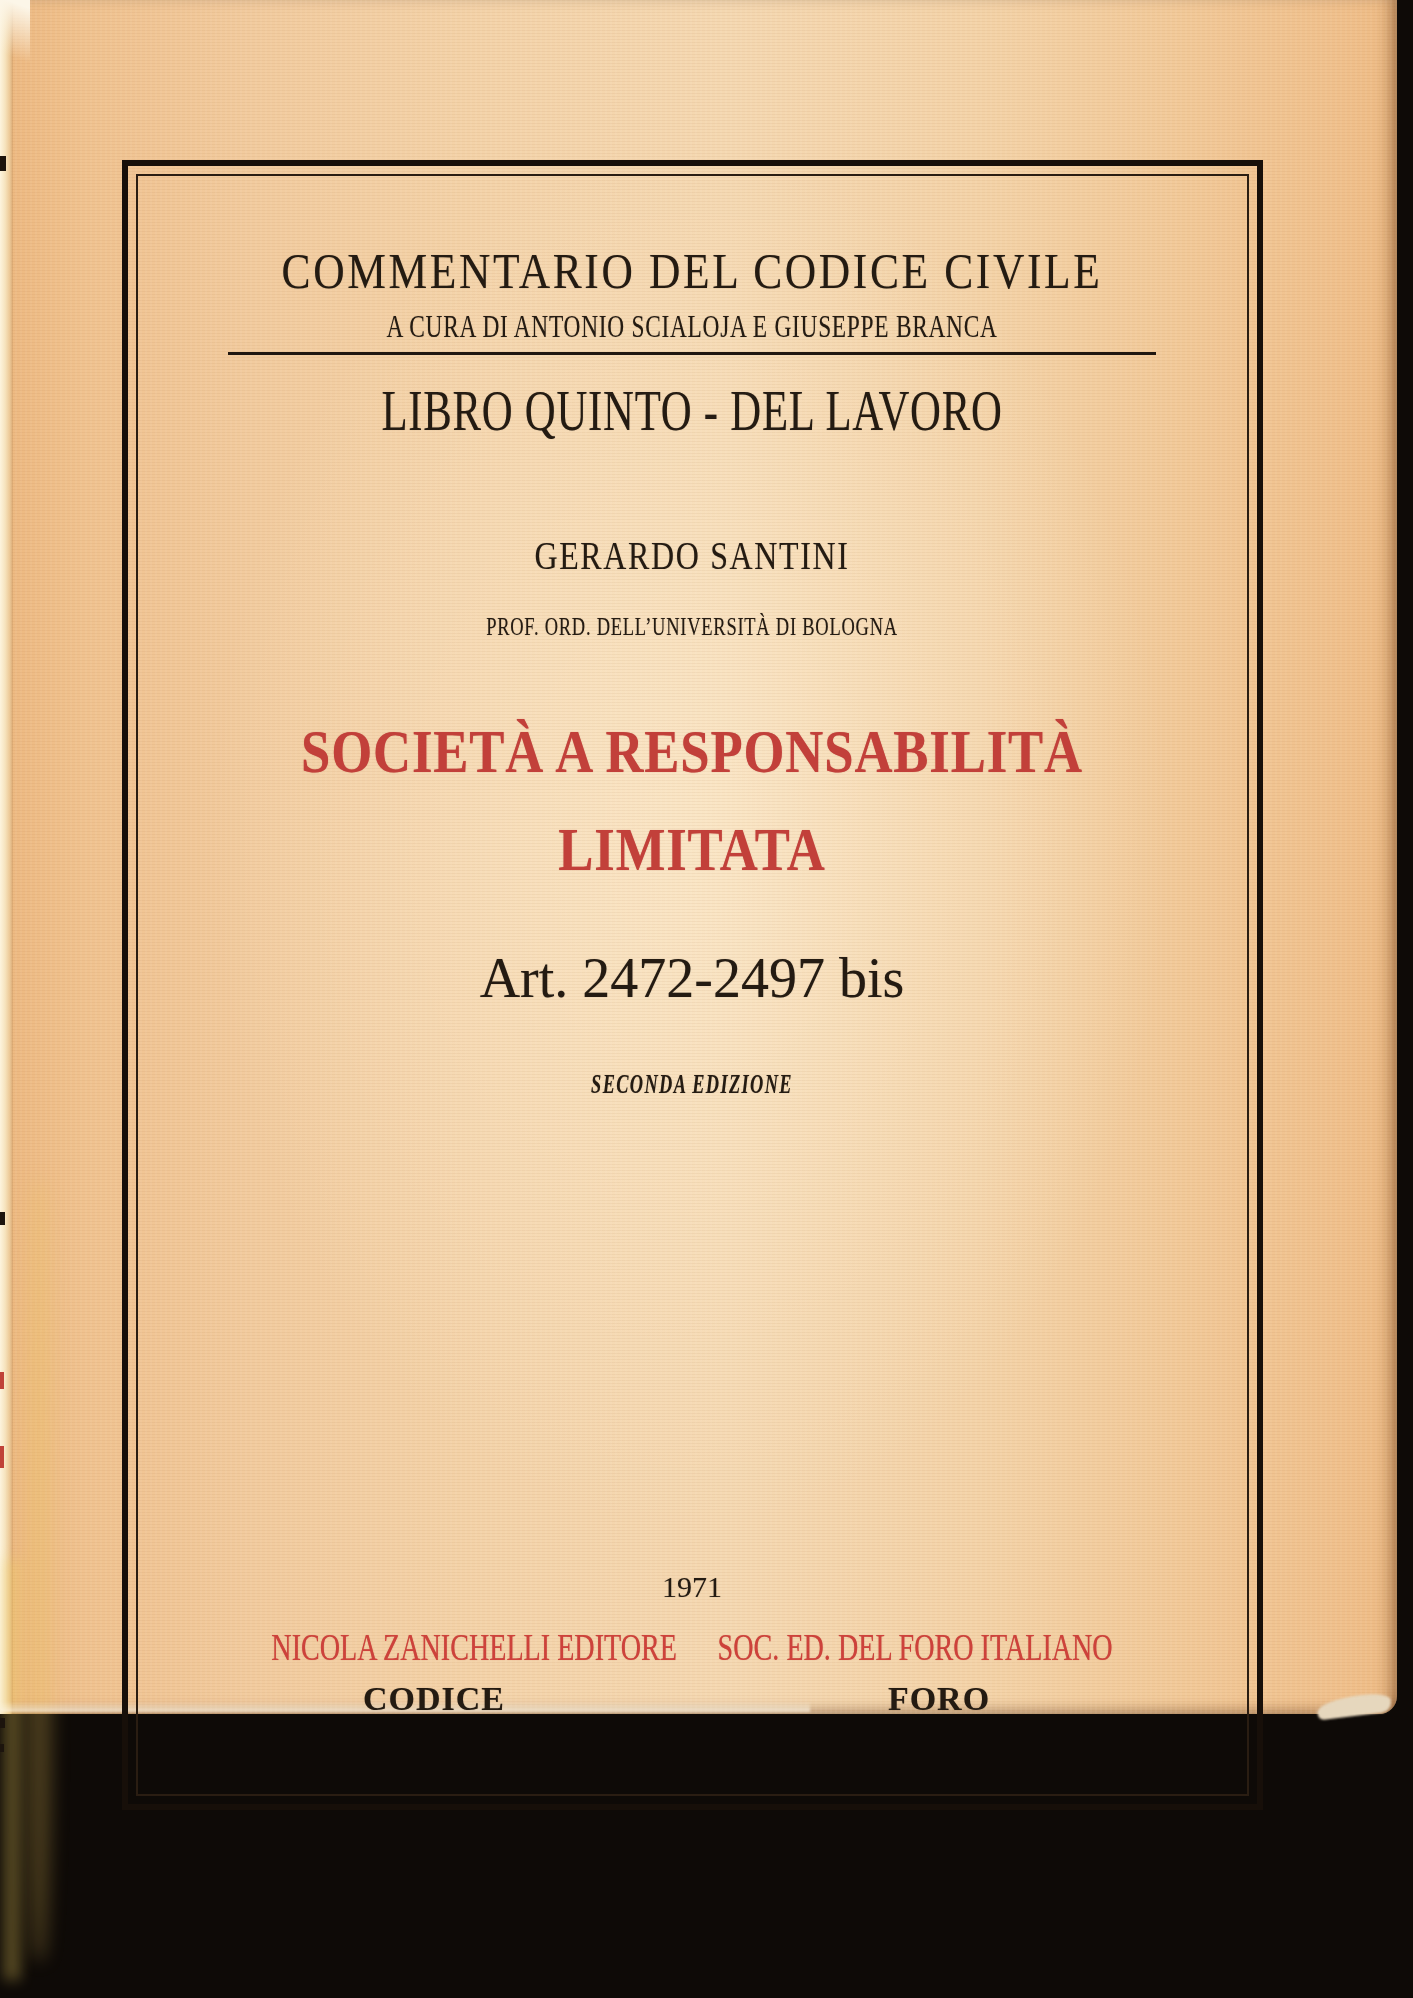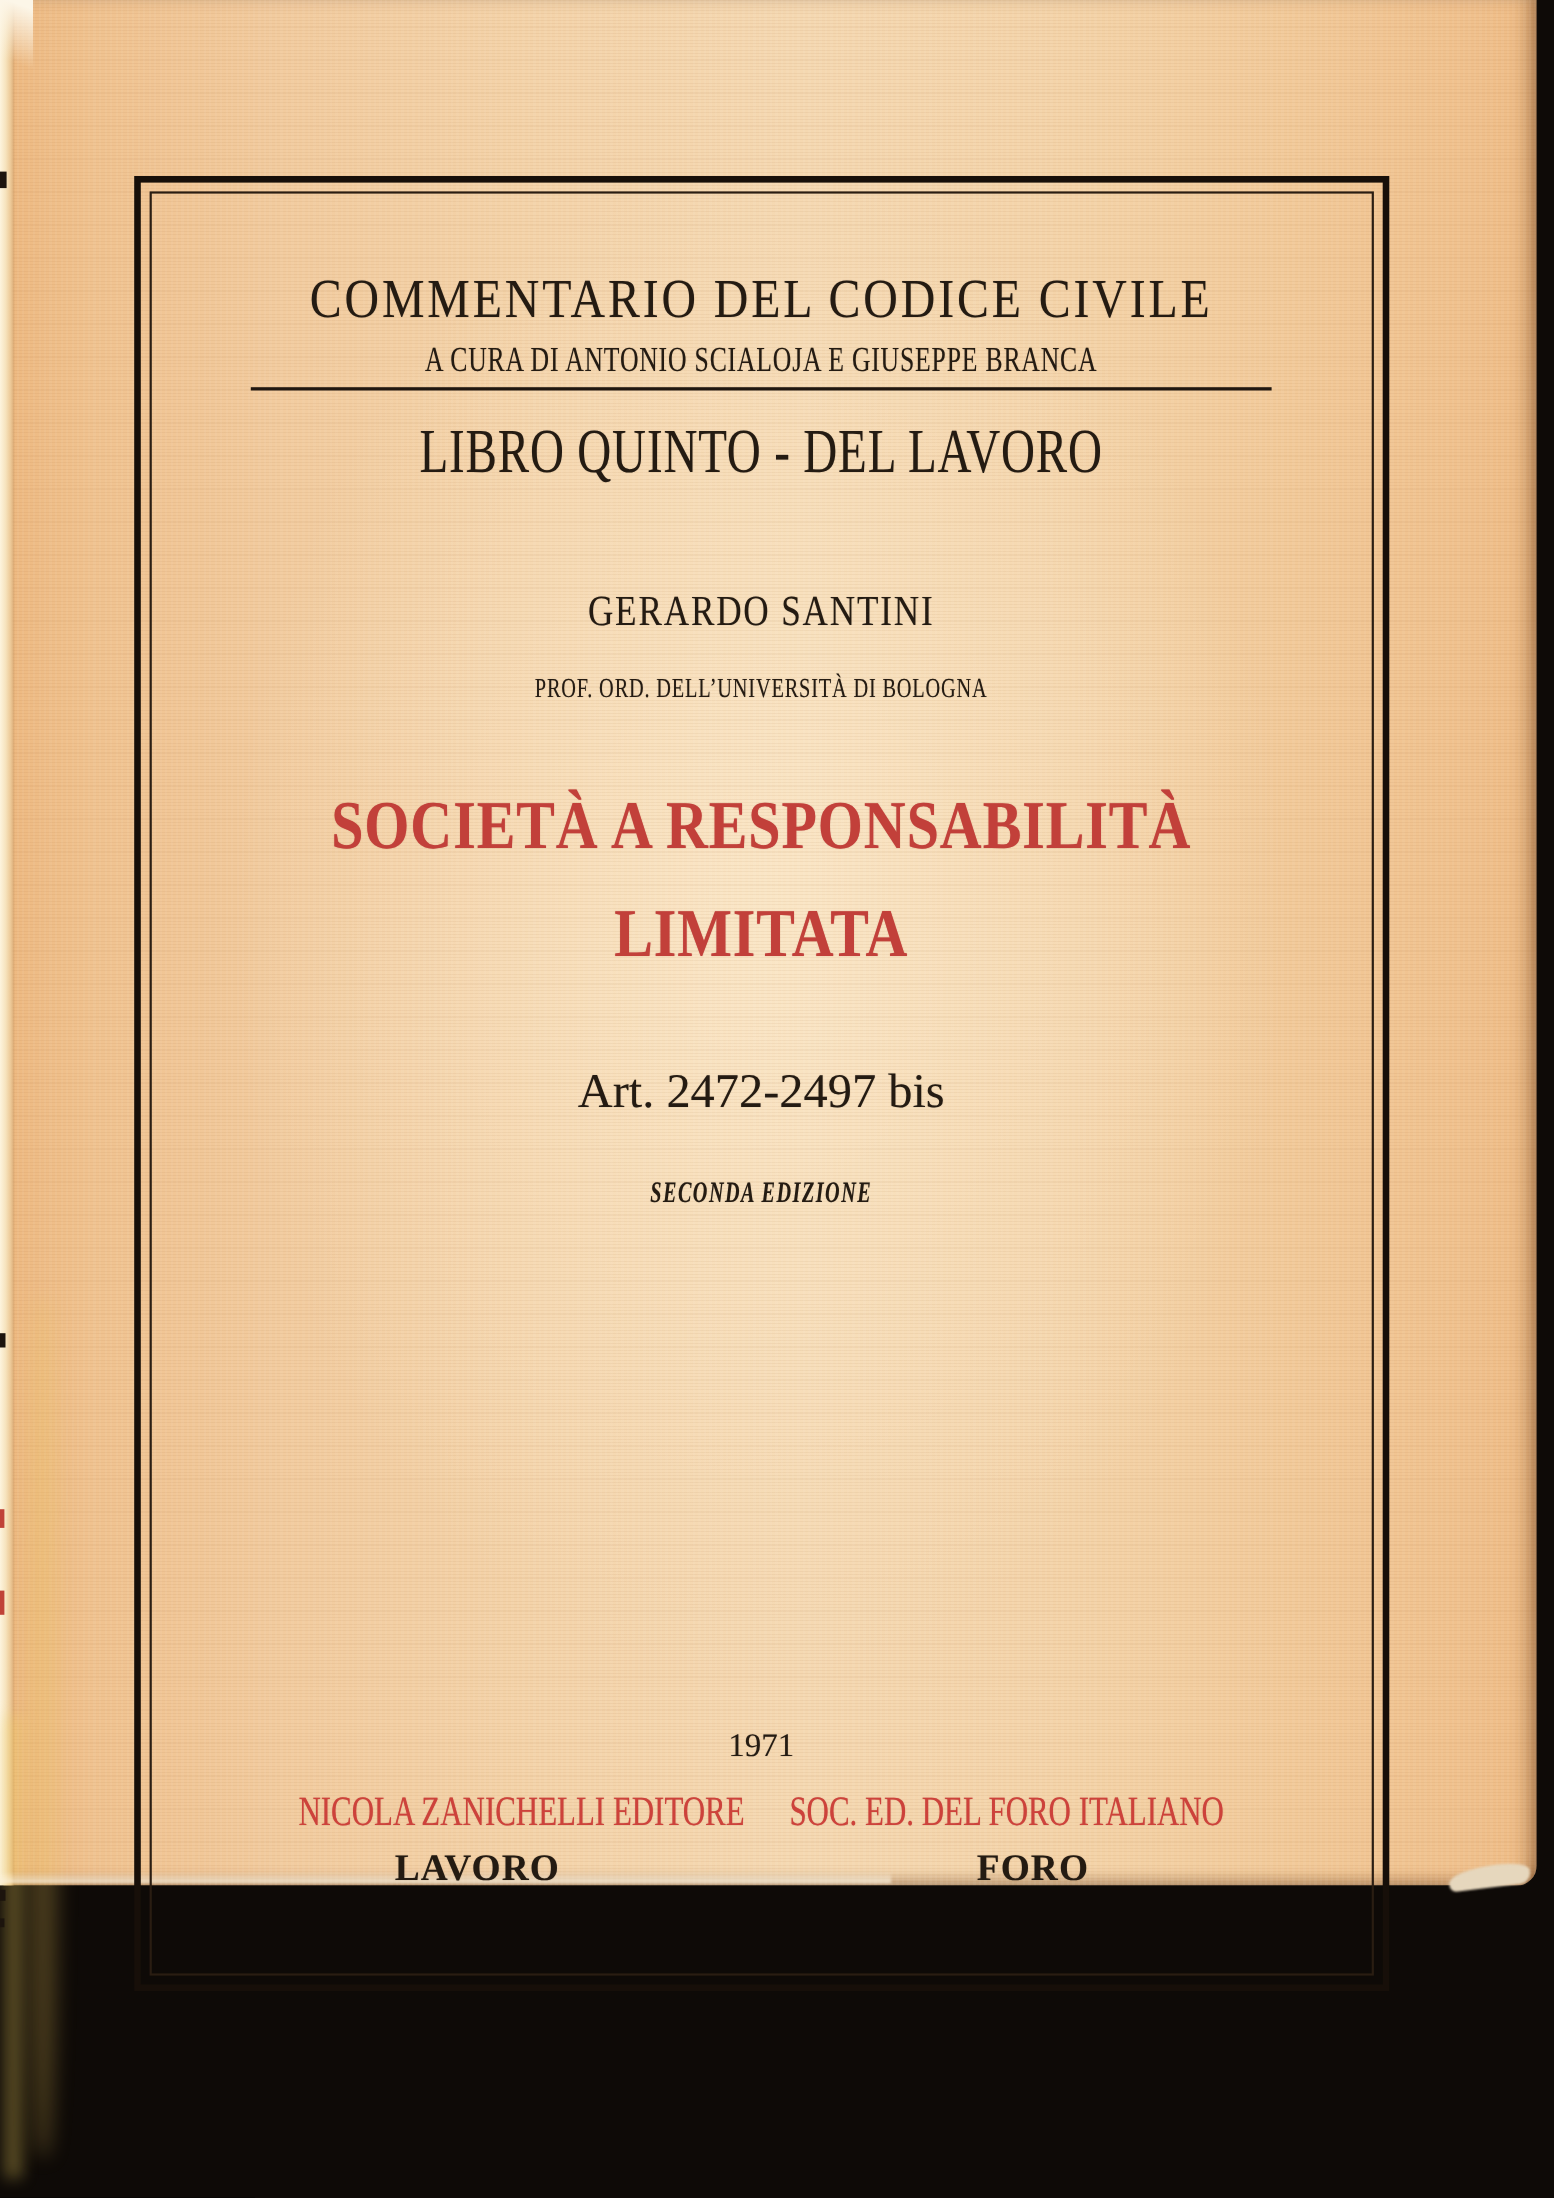--- a/index.html
+++ b/index.html
@@ -81,21 +81,21 @@
                background:#201710;transform:translateX(-50%);}
   .t-volume   {top:382px;font-size:57px;letter-spacing:1px;transform:translateX(-50%) scaleX(.75);}
   .t-author   {top:536px;font-size:39px;letter-spacing:2px;transform:translateX(-50%) scaleX(.82);}
   .t-affil    {top:614px;font-size:25px;letter-spacing:1px;transform:translateX(-50%) scaleX(.74);}
   .t-title1   {top:720px;font-size:62px;font-weight:bold;letter-spacing:1px;
                color:var(--title-red,#c2403a);text-shadow:0 0 1px rgba(170,40,35,.5);
                transform:translateX(-50%) scaleX(.85);}
   .t-title2   {top:818px;font-size:62px;font-weight:bold;letter-spacing:1px;
                color:var(--title-red,#c2403a);text-shadow:0 0 1px rgba(170,40,35,.5);
                transform:translateX(-50%) scaleX(.85);}
-  .t-articles {top:950px;font-size:44px;transform:translateX(-50%);margin-top:20px;}
+  .t-articles {top:950px;font-size:56px;transform:translateX(-50%);}
   .t-edition  {top:1071px;font-size:27px;font-weight:bold;font-style:italic;letter-spacing:2px;
                transform:translateX(-50%) scaleX(.68);}
   .t-year     {top:1572px;font-size:30px;transform:translateX(-50%);}
   .t-publishers{top:1628px;font-size:38px;display:flex;gap:55px;
                color:var(--imprint-red,#cd423b);text-shadow:0 0 1px rgba(180,50,40,.5);
                transform:translateX(-50%) scaleX(.74);}
   .t-city     {position:absolute;top:1682px;font-size:34px;font-weight:bold;letter-spacing:1px;
                white-space:nowrap;line-height:1;color:var(--ink,#241b12);
                text-shadow:0 0 1px rgba(38,26,16,.35);transform:translateX(-50%);}
   .t-city.bologna{left:434px;}
@@ -139,16 +139,16 @@
     <div class="line t-articles">Art. 2472-2497 bis</div>
     <div class="line t-edition">SECONDA EDIZIONE</div>
 
     <div class="line t-year">1971</div>
 
     <div class="line t-publishers">
       <span>NICOLA ZANICHELLI EDITORE</span>
       <span>SOC. ED. DEL FORO ITALIANO</span>
     </div>
 
-    <div class="t-city bologna">LAVORO</div>
+    <div class="t-city bologna">CODICE</div>
     <div class="t-city roma">FORO</div>
   </div>
 </div>
 
 </body></html>

